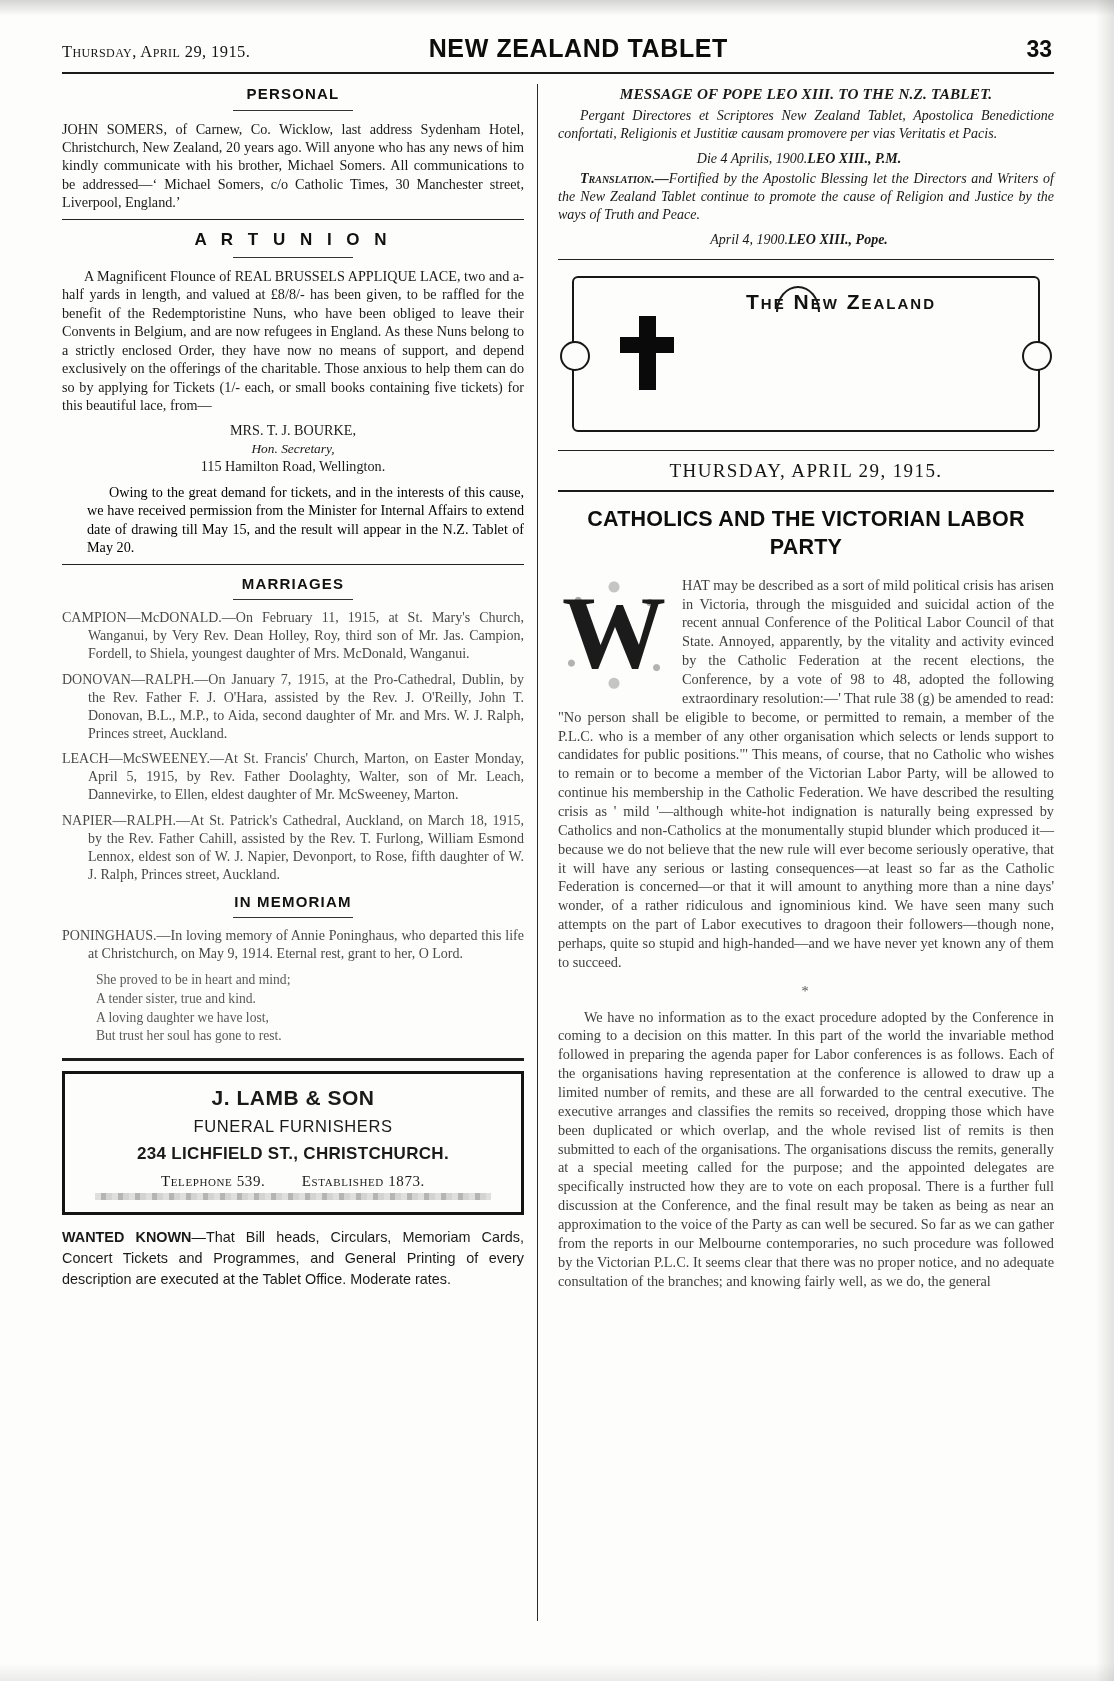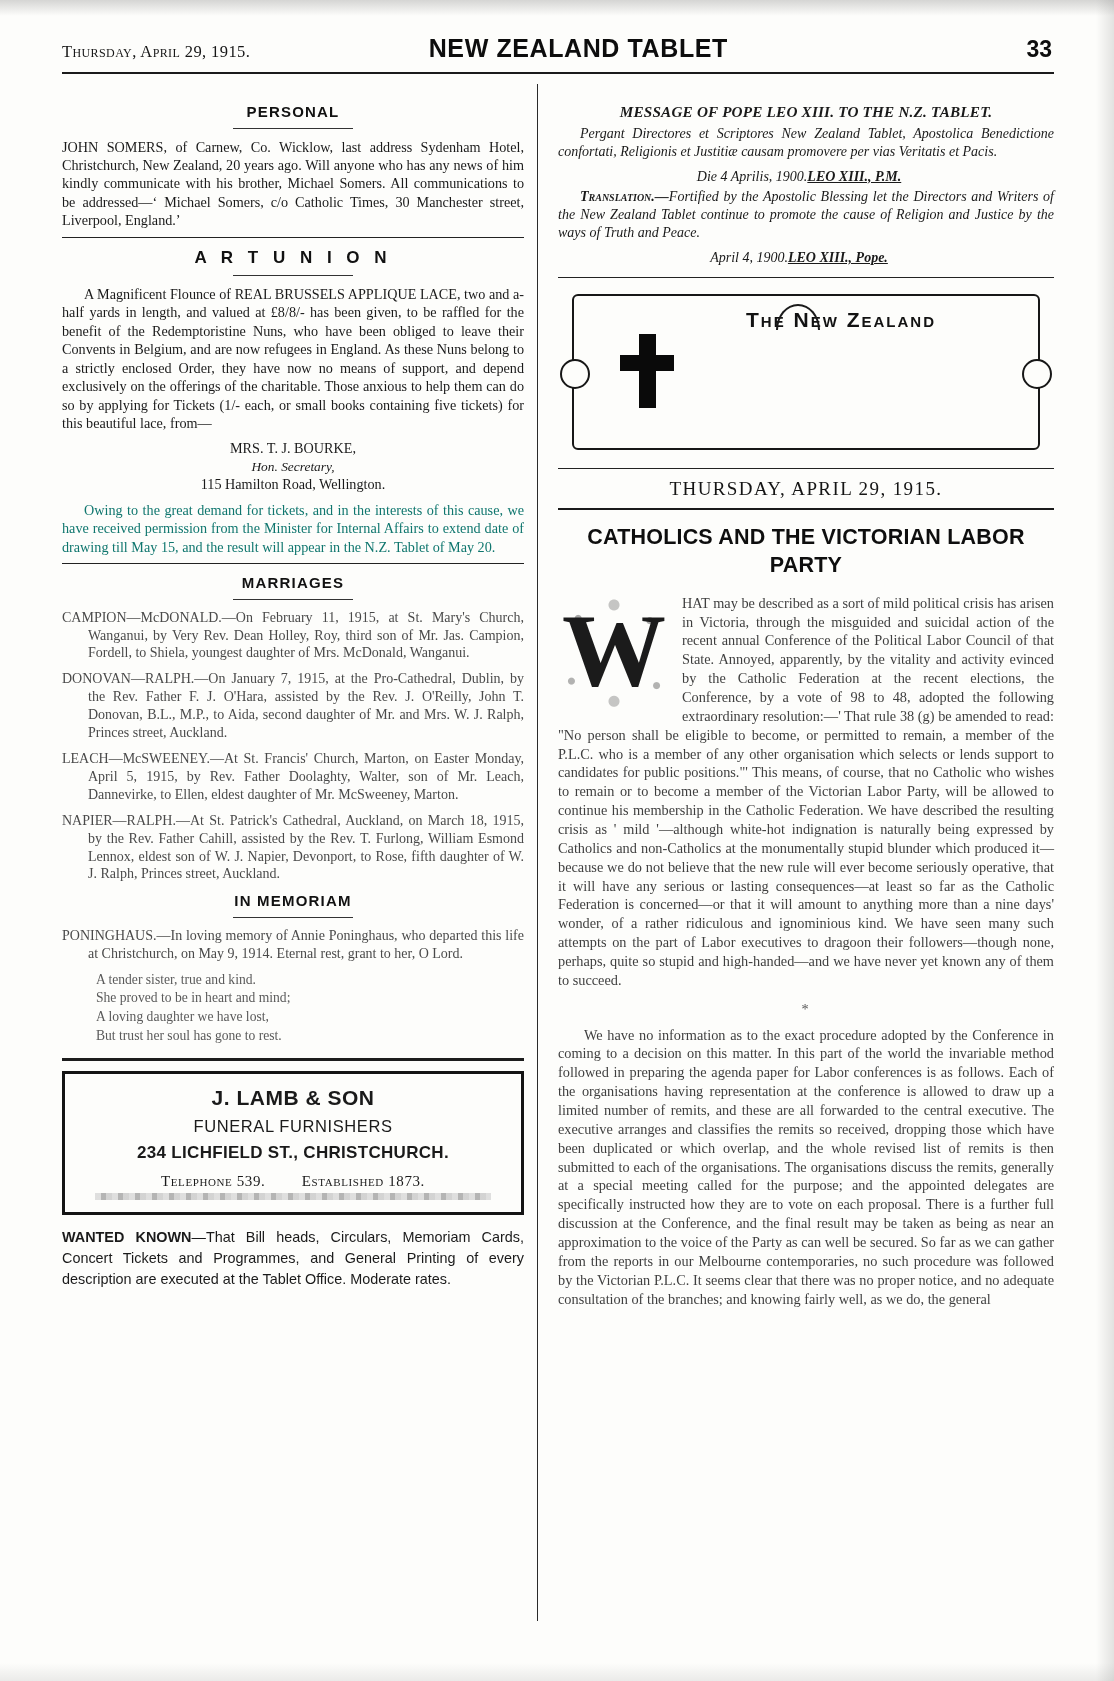--- a/index.html
+++ b/index.html
@@ -64,21 +64,21 @@
   }
   .head-rule {
     position: absolute;
     left: 62px; top: 72px; width: 992px;
     border-top: 2.5px solid #1b1b1b;
   }
 
   
   .col {
     position: absolute;
-    top: 102px;
+    top: 84px;
     font-size: 14.2px;
     line-height: 1.30;
     text-align: justify;
   }
   .col-left { left: 62px; width: 462px; }
   .col-right { left: 558px; width: 496px; }
 
   .col-divider {
     position: absolute;
     left: 537px; top: 84px; bottom: 60px;
@@ -116,21 +116,21 @@
   p { margin: 0 0 7px 0; }
   .ind { text-indent: 22px; }
 
   .sc { font-variant: small-caps; }
   .it { font-style: italic; }
   .bold { font-weight: bold; }
 
   .center { text-align: center; }
 
   
-  .fade1 { color: #0f766e; }
+  .fade1 { color: #000000; margin-left: 25px; }
 
   .entry {
     margin: 0 0 8px 0;
     padding-left: 26px;
     text-indent: -26px;
     color: #4a4a4a;
     font-size: 14px;
     line-height: 1.28;
   }
 
@@ -202,21 +202,21 @@
     margin-bottom: 3px;
   }
   .pope-body {
     font-style: italic;
     font-size: 14px;
     line-height: 1.28;
     text-align: justify;
   }
   .sig-row { display: flex; justify-content: center; margin: 1px 0 3px 0; }
   .sig-row .lft { font-style: italic; padding-left: 28px; }
-  .sig-row .rgt { font-style: italic; font-weight: bold; padding-right: 42px; text-decoration: underline; }
+  .sig-row .rgt { font-style: italic; font-weight: bold; padding-right: 42px; }
 
   
   .logo-wrap {
     margin: 12px 0 6px 0;
     position: relative;
     height: 170px;
   }
   .logo-frame {
     position: absolute; left: 14px; right: 14px; top: 4px; bottom: 10px;
     border: 2.5px solid #171717;
@@ -381,22 +381,22 @@
       <p class="entry">DONOVAN—RALPH.—On January 7, 1915, at the Pro-Cathedral, Dublin, by the Rev. Father F. J. O'Hara, assisted by the Rev. J. O'Reilly, John T. Donovan, B.L., M.P., to Aida, second daughter of Mr. and Mrs. W. J. Ralph, Princes street, Auckland.</p>
       <p class="entry">LEACH—McSWEENEY.—At St. Francis' Church, Marton, on Easter Monday, April 5, 1915, by Rev. Father Doolaghty, Walter, son of Mr. Leach, Dannevirke, to Ellen, eldest daughter of Mr. McSweeney, Marton.</p>
       <p class="entry">NAPIER—RALPH.—At St. Patrick's Cathedral, Auckland, on March 18, 1915, by the Rev. Father Cahill, assisted by the Rev. T. Furlong, William Esmond Lennox, eldest son of W. J. Napier, Devonport, to Rose, fifth daughter of W. J. Ralph, Princes street, Auckland.</p>
     </div>
 
     <div>
       <div class="sec-h">IN MEMORIAM</div>
       <hr class="h-rule short">
       <p class="entry">PONINGHAUS.—In loving memory of Annie Poninghaus, who departed this life at Christchurch, on May 9, 1914. Eternal rest, grant to her, O Lord.</p>
       <div class="poem">
+        <div>She proved to be in heart and mind;</div>
         <div>A tender sister, true and kind.</div>
-        <div>She proved to be in heart and mind;</div>
         <div>A loving daughter we have lost,</div>
         <div>But trust her soul has gone to rest.</div>
       </div>
     </div>
 
     <hr class="h-rule thick">
 
     <div class="ad-box">
       <div class="l1">J. LAMB &amp; SON</div>
       <div class="l2">FUNERAL FURNISHERS</div>

